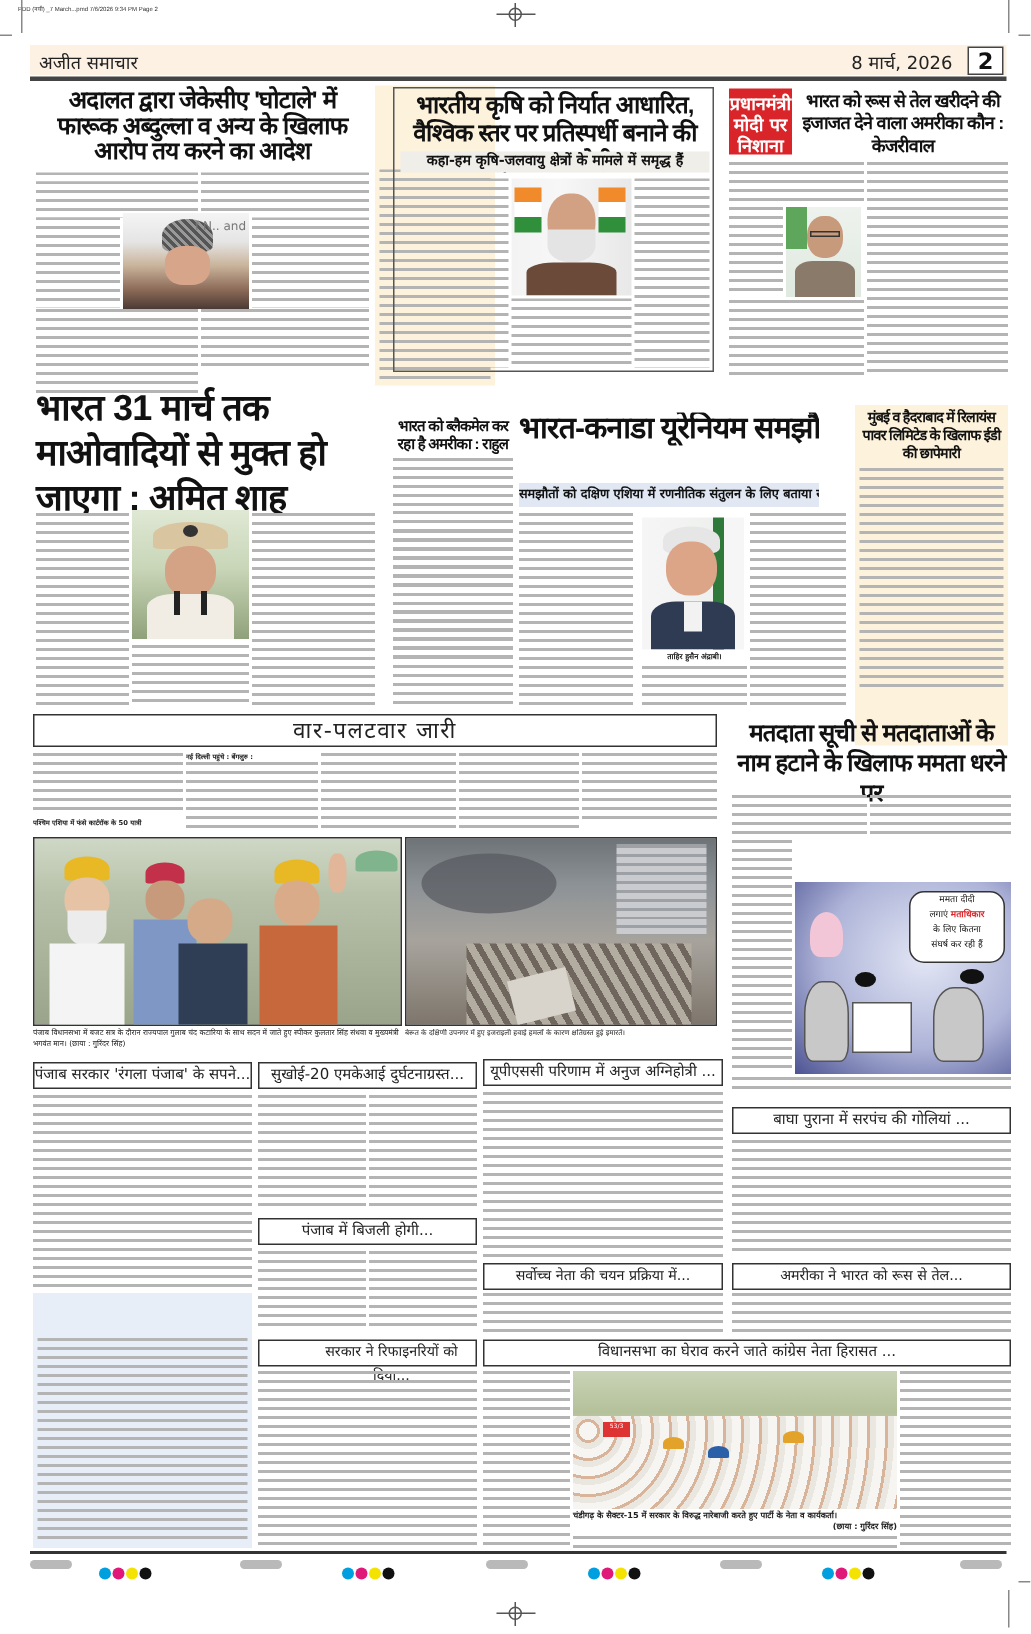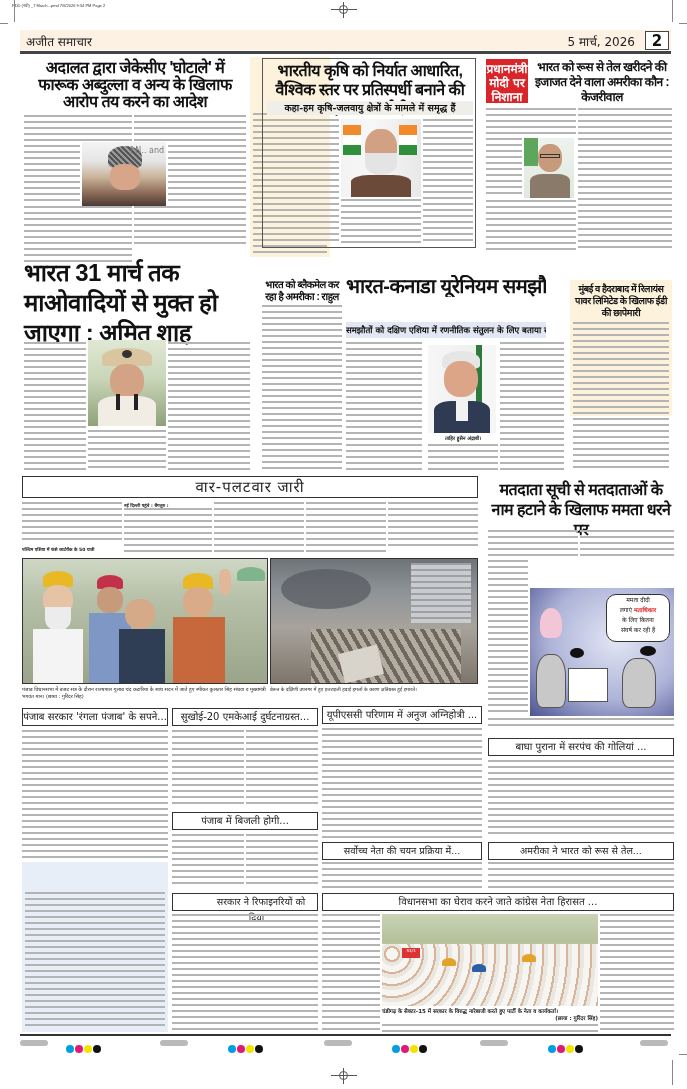--- a/index.html
+++ b/index.html
@@ -40,21 +40,21 @@
     <div class="v"></div>
     <div class="c"></div>
   </div>
 <div class="abs trim" style="left:0;top:23px;width:8px;height:1px;"></div>
 <div class="abs trim" style="left:14px;top:0;width:1px;height:22px;"></div>
 <div class="abs trim" style="left:679px;top:23px;width:8px;height:1px;"></div>
 <div class="abs trim" style="left:672px;top:0;width:1px;height:22px;"></div>
 
 <div class="abs masthead">
   <div class="abs mast-name">अजीत समाचार</div>
-  <div class="abs mast-date">5 मार्च, 2026</div>
+  <div class="abs mast-date">8 मार्च, 2026</div>
   <div class="abs mast-page">2</div>
 </div>
 <div class="abs mast-rule"></div>
 
 <div class="abs headline" style="left:24px;top:60px;width:222px;font-size:16px;text-align:center;">अदालत द्वारा जेकेसीए 'घोटाले' में फारूक अब्दुल्ला व अन्य के खिलाफ आरोप तय करने का आदेश</div>
 <div class="abs text-block fill-lines" style="left:24px;top:115px;width:108px;height:6px;"></div>
 <div class="abs text-block fill-lines" style="left:24px;top:121px;width:108px;height:24px;"></div>
 <div class="abs text-block fill-lines" style="left:24px;top:145px;width:56px;height:60px;"></div>
 <div class="abs text-block fill-lines" style="left:134px;top:115px;width:112px;height:28px;"></div>
 <div class="abs photo" style="left:82px;top:142px;width:84px;height:64px;background:linear-gradient(180deg,#f4f4f4 0%,#e5e5e5 30%,#c9b39a 55%,#8c6a58 80%,#4a3a34 100%);">
@@ -121,21 +121,21 @@
 <div class="abs photo" style="left:428px;top:345px;width:68px;height:88px;background:linear-gradient(90deg,#f6f6f6 0%,#eef0ee 70%,#2f7a3a 70%,#2f7a3a 80%,#f6f6f6 80%);">
   <div class="abs" style="left:14px;top:6px;width:38px;height:18px;border-radius:50% 50% 20% 20%;background:#e6e6e6;"></div>
   <div class="abs" style="left:16px;top:16px;width:34px;height:36px;border-radius:45%;background:#dca588;"></div>
   <div class="abs" style="left:6px;top:56px;width:56px;height:32px;background:#2f3b52;border-radius:30% 30% 0 0;"></div>
   <div class="abs" style="left:28px;top:56px;width:12px;height:20px;background:#f2f2f2;"></div>
 </div>
 <div class="abs caption" style="left:428px;top:435px;width:70px;text-align:center;">ताहिर हुसैन अंद्राबी।</div>
 <div class="abs text-block fill-lines" style="left:500px;top:342px;width:64px;height:130px;"></div>
 <div class="abs text-block fill-lines" style="left:428px;top:444px;width:70px;height:28px;"></div>
 
-<div class="abs tan" style="left:570px;top:280px;width:102px;height:136px;">
+<div class="abs tan" style="left:570px;top:270px;width:102px;height:227px;">
   <div class="abs headline" style="left:2px;top:3px;width:98px;font-size:9.5px;text-align:center;line-height:12px;">मुंबई व हैदराबाद में रिलायंस पावर लिमिटेड के खिलाफ ईडी की छापेमारी</div>
   <div class="abs text-block fill-lines" style="left:3px;top:42px;width:96px;height:146px;"></div>
 </div>
 
 <div class="abs section-head" style="left:22px;top:476px;width:456px;height:22px;font-size:15px;letter-spacing:1px;">वार-पलटवार जारी</div>
 <div class="abs text-block fill-lines" style="left:22px;top:502px;width:100px;height:42px;"></div>
 <div class="abs caption" style="left:22px;top:546px;width:100px;font-size:4.5px;white-space:nowrap;overflow:hidden;">पश्चिम एशिया में फंसे कार्टरॉक के 50 यात्री</div>
 <div class="abs caption" style="left:124px;top:502px;width:88px;font-size:4.5px;white-space:nowrap;overflow:hidden;">नई दिल्ली पहुंचे : बेंगलुरु :</div>
 <div class="abs text-block fill-lines" style="left:124px;top:508px;width:88px;height:46px;"></div>
 <div class="abs text-block fill-lines" style="left:214px;top:502px;width:90px;height:52px;"></div>

